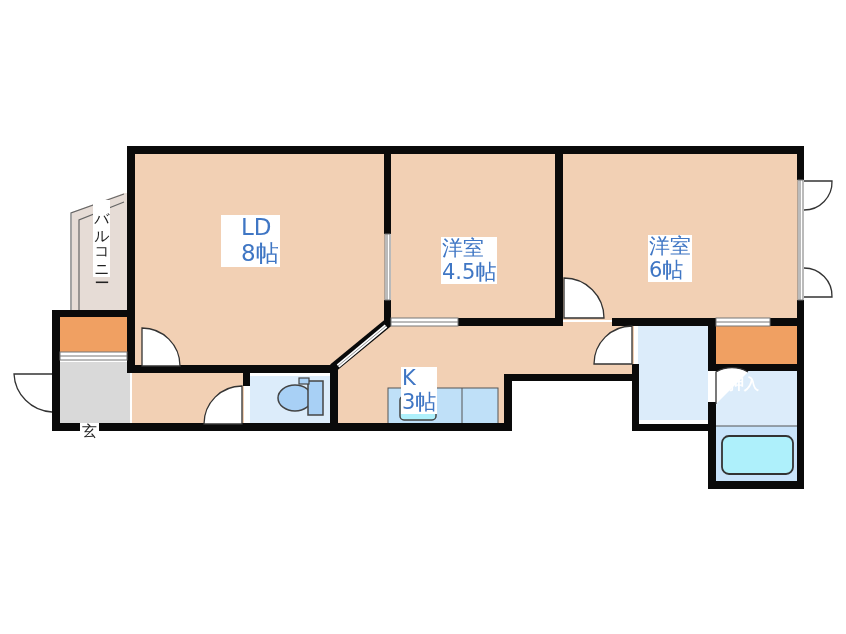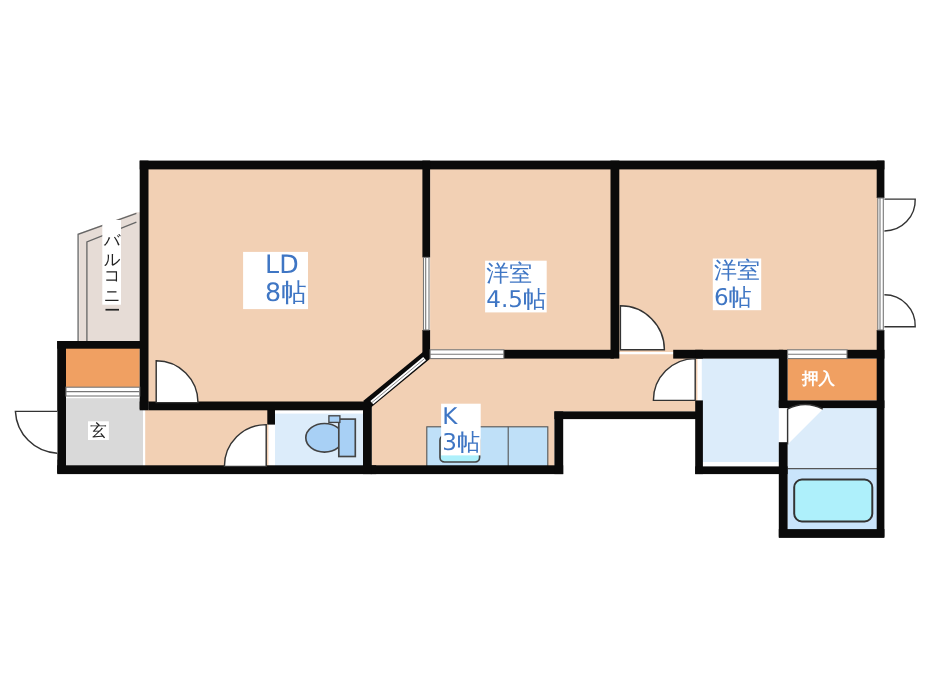--- a/index.html
+++ b/index.html
@@ -2,21 +2,21 @@
 <html><head>
 <meta charset="utf-8">
 <style>
   html, body { margin: 0; padding: 0; background: #ffffff; }
   body { width: 846px; height: 634px; position: relative; overflow: hidden; font-family: "DejaVu Sans", sans-serif; }
   #plan { position: absolute; left: 0; top: 0; }
   .label { position: absolute; color: #3f76c4; background: #ffffff; font-family: "DejaVu Sans", sans-serif; line-height: 1.12; padding: 0 1px; }
   .label span { display: block; }
   .room-label-lg { font-size: 23px; }
   .room-label-md { font-size: 21px; margin-top: 28px; }
-  .tag-label { position: absolute; font-size: 15px; line-height: 1; padding: 1px 2px; font-family: "DejaVu Sans", sans-serif; }
+  .tag-label { position: absolute; font-size: 15px; line-height: 1; padding: 1px 2px; font-family: "DejaVu Sans", sans-serif; margin-top: 40px; }
   .genkan { color: #222; background: #ffffff; }
   .oshiire { color: #ffffff; background: transparent; font-weight: bold; }
   .vertical { position: absolute; writing-mode: vertical-rl; font-size: 15px; color: #222; background: #ffffff; letter-spacing: 1px; line-height: 1; padding: 2px 1px; font-family: "DejaVu Sans", sans-serif; }
 </style>
 </head>
 <body>
 
 <svg id="plan" width="846" height="634" viewBox="0 0 846 634">
 
   <g>
@@ -127,21 +127,21 @@
     <path d="M716,404 L716,372 A32,32 0 0 1 748,372"></path>
 
     <path d="M52,418 L14,374 L52,374 Z" stroke="none"></path>
     <path d="M52,374 L14,374 A40,40 0 0 0 52,412"></path>
 
     <path d="M804,181 L832,181 A28,28 0 0 1 804,210"></path>
     <path d="M804,297 L832,297 A28,28 0 0 0 804,268"></path>
   </g>
 </svg>
 
-<div class="label room-label-lg" style="left:221px; top:229px;padding-left:20px;">
+<div class="label room-label-lg" style="left:221px; top:215px;padding-left:20px;">
   <span>LD</span>
   <span>8帖</span>
 </div>
 
 <div class="label room-label-md" style="left:441px; top:209px;">
   <span>洋室</span>
   <span>4.5帖</span>
 </div>
 
 <div class="label room-label-md" style="left:648px; top:207px;">

